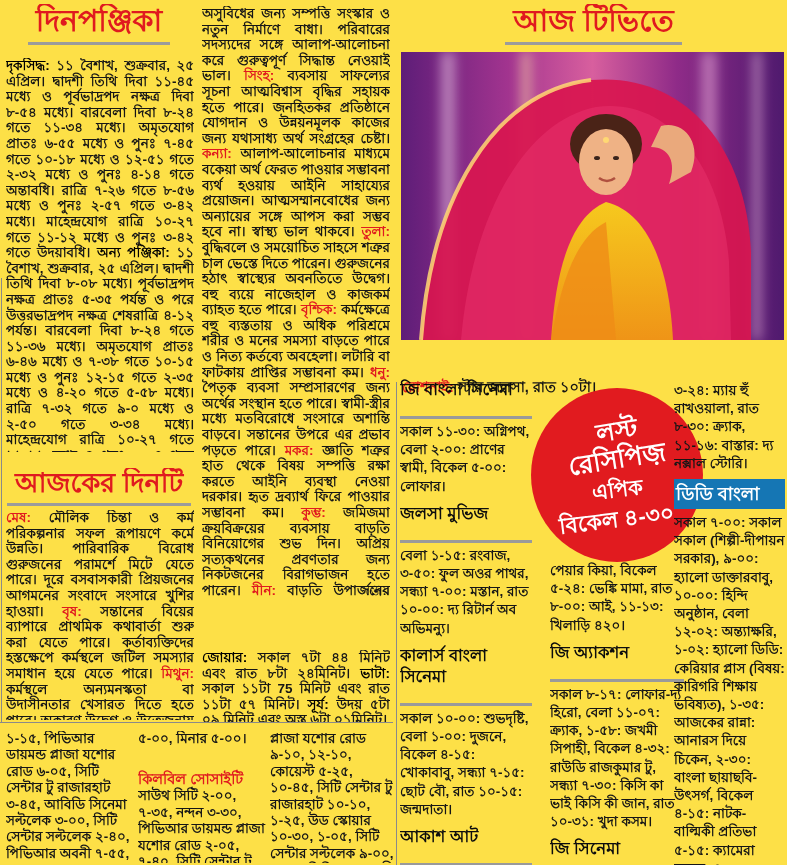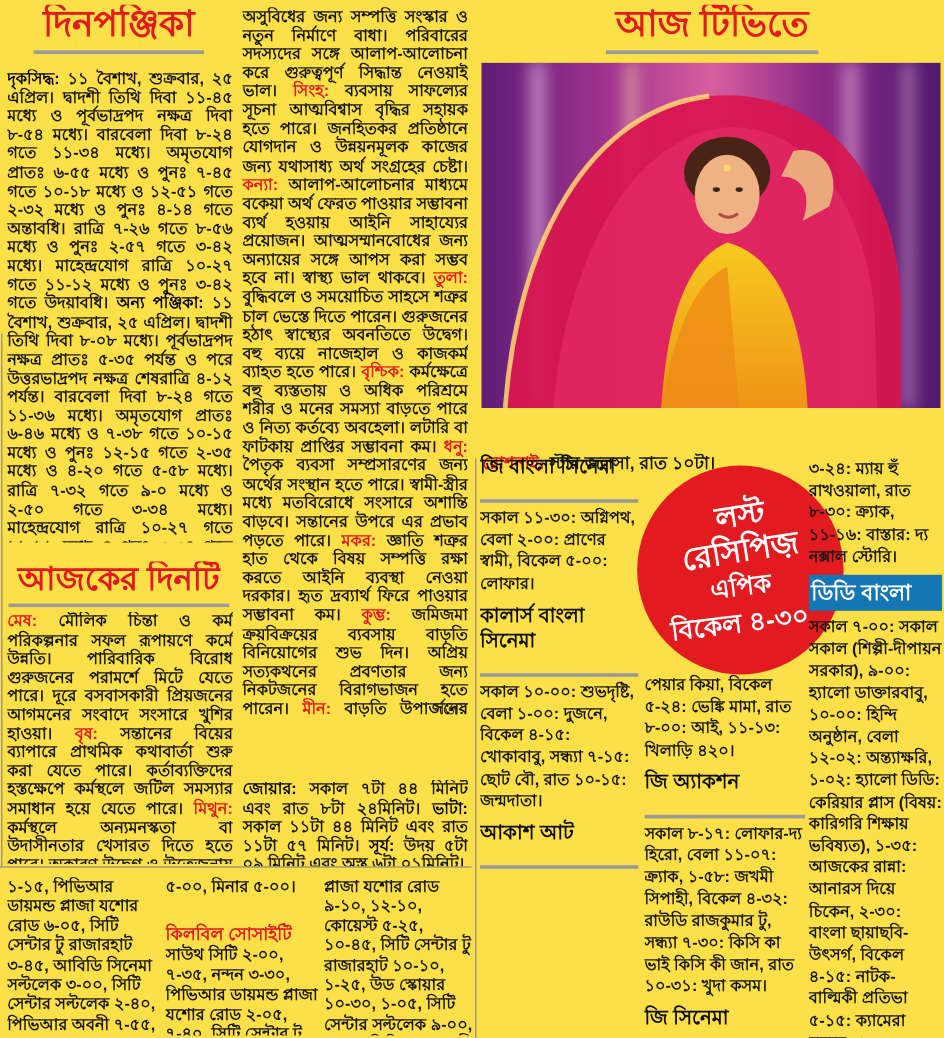--- a/index.html
+++ b/index.html
@@ -45,21 +45,21 @@
   <div class="abs body-text" style="left:6px;top:58px;width:188px;height:394px;"><span class="lbl">দৃকসিদ্ধ:</span><span> ১১ বৈশাখ, শুক্রবার, ২৫ এপ্রিল। দ্বাদশী তিথি দিবা ১১-৪৫ মধ্যে ও পূর্বভাদ্রপদ নক্ষত্র দিবা ৮-৫৪ মধ্যে। বারবেলা দিবা ৮-২৪ গতে ১১-৩৪ মধ্যে। অমৃতযোগ প্রাতঃ ৬-৫৫ মধ্যে ও পুনঃ ৭-৪৫ গতে ১০-১৮ মধ্যে ও ১২-৫১ গতে ২-৩২ মধ্যে ও পুনঃ ৪-১৪ গতে অন্তাবধি। রাত্রি ৭-২৬ গতে ৮-৫৬ মধ্যে ও পুনঃ ২-৫৭ গতে ৩-৪২ মধ্যে। মাহেন্দ্রযোগ রাত্রি ১০-২৭ গতে ১১-১২ মধ্যে ও পুনঃ ৩-৪২ গতে উদয়াবধি। </span><span class="lbl">অন্য পঞ্জিকা:</span><span> ১১ বৈশাখ, শুক্রবার, ২৫ এপ্রিল। দ্বাদশী তিথি দিবা ৮-০৮ মধ্যে। পূর্বভাদ্রপদ নক্ষত্র প্রাতঃ ৫-৩৫ পর্যন্ত ও পরে উত্তরভাদ্রপদ নক্ষত্র শেষরাত্রি ৪-১২ পর্যন্ত। বারবেলা দিবা ৮-২৪ গতে ১১-৩৬ মধ্যে। অমৃতযোগ প্রাতঃ ৬-৪৬ মধ্যে ও ৭-৩৮ গতে ১০-১৫ মধ্যে ও পুনঃ ১২-১৫ গতে ২-৩৫ মধ্যে ও ৪-২০ গতে ৫-৫৮ মধ্যে। রাত্রি ৭-৩২ গতে ৯-০ মধ্যে ও ২-৫০ গতে ৩-৩৪ মধ্যে। মাহেন্দ্রযোগ রাত্রি ১০-২৭ গতে ১১-১১ মধ্যে ও পুনঃ ৩-৩৪ গতে ৫-১২ মধ্যে। বিশ্ব ম্যালেরিয়া সচেতনতা দিবস ও বিশ্ব পেঙ্গুইন সংরক্ষণ দিবস। ২৬ শওয়াল।</span></div>
 
   <div class="abs sec-title t27" style="left:6px;top:440px;width:186px;margin-top:28px;">
     <span class="u">আজকের দিনটি</span>
   </div>
   <div class="abs body-text" style="left:6px;top:510px;width:188px;height:210px;"><span class="red">মেষ:</span><span> মৌলিক চিন্তা ও কর্ম পরিকল্পনার সফল রূপায়ণে কর্মে উন্নতি। পারিবারিক বিরোধ গুরুজনের পরামর্শে মিটে যেতে পারে। দূরে বসবাসকারী প্রিয়জনের আগমনের সংবাদে সংসারে খুশির হাওয়া। </span><span class="red">বৃষ:</span><span> সন্তানের বিয়ের ব্যাপারে প্রাথমিক কথাবার্তা শুরু করা যেতে পারে। কর্তাব্যক্তিদের হস্তক্ষেপে কর্মস্থলে জটিল সমস্যার সমাধান হয়ে যেতে পারে। </span><span class="red">মিথুন:</span><span> কর্মস্থলে অন্যমনস্কতা বা উদাসীনতার খেসারত দিতে হতে পারে। অকারণ উদ্বেগ ও উত্তেজনায় শরীর ও মন দুইয়েরই ক্ষতি। আত্মীয়ের সঙ্গে তুচ্ছ কারণে মানসিক ক্লেশ ও সম্পর্কে শীতলতা। </span></div>
 
   <div class="abs body-text" style="left:202px;top:6px;width:188px;height:592px;"><span>অসুবিধের জন্য সম্পত্তি সংস্কার ও নতুন নির্মাণে বাধা। পরিবারের সদস্যদের সঙ্গে আলাপ-আলোচনা করে গুরুত্বপূর্ণ সিদ্ধান্ত নেওয়াই ভাল। </span><span class="red">সিংহ:</span><span> ব্যবসায় সাফল্যের সূচনা আত্মবিশ্বাস বৃদ্ধির সহায়ক হতে পারে। জনহিতকর প্রতিষ্ঠানে যোগদান ও উন্নয়নমূলক কাজের জন্য যথাসাধ্য অর্থ সংগ্রহের চেষ্টা। </span><span class="red">কন্যা:</span><span> আলাপ-আলোচনার মাধ্যমে বকেয়া অর্থ ফেরত পাওয়ার সম্ভাবনা ব্যর্থ হওয়ায় আইনি সাহায্যের প্রয়োজন। আত্মসম্মানবোধের জন্য অন্যায়ের সঙ্গে আপস করা সম্ভব হবে না। স্বাস্থ্য ভাল থাকবে। </span><span class="red">তুলা:</span><span> বুদ্ধিবলে ও সময়োচিত সাহসে শত্রুর চাল ভেস্তে দিতে পারেন। গুরুজনের হঠাৎ স্বাস্থ্যের অবনতিতে উদ্বেগ। বহু ব্যয়ে নাজেহাল ও কাজকর্ম ব্যাহত হতে পারে। </span><span class="red">বৃশ্চিক:</span><span> কর্মক্ষেত্রে বহু ব্যস্ততায় ও অধিক পরিশ্রমে শরীর ও মনের সমস্যা বাড়তে পারে ও নিত্য কর্তব্যে অবহেলা। লটারি বা ফাটকায় প্রাপ্তির সম্ভাবনা কম। </span><span class="red">ধনু:</span><span> পৈতৃক ব্যবসা সম্প্রসারণের জন্য অর্থের সংস্থান হতে পারে। স্বামী-স্ত্রীর মধ্যে মতবিরোধে সংসারে অশান্তি বাড়বে। সন্তানের উপরে এর প্রভাব পড়তে পারে। </span><span class="red">মকর:</span><span> জ্ঞাতি শত্রুর হাত থেকে বিষয় সম্পত্তি রক্ষা করতে আইনি ব্যবস্থা নেওয়া দরকার। হৃত দ্রব্যার্থ ফিরে পাওয়ার সম্ভাবনা কম। </span><span class="red">কুম্ভ:</span><span> জমিজমা ক্রয়বিক্রয়ের ব্যবসায় বাড়তি বিনিয়োগের শুভ দিন। অপ্রিয় সত্যকথনের প্রবণতার জন্য নিকটজনের বিরাগভাজন হতে পারেন। </span><span class="red">মীন:</span><span> বাড়তি উপার্জনের তাগিদে যাচাই না-করে নতুন রাস্তায় পা বাড়ানো ঠিক হবে না। মানহানি সংক্রান্ত মামলার ফল অনুকূলে না-ও যেতে পারে।</span></div>
   <div class="abs body-text sig" style="left:300px;top:583px;width:90px;height:18px;">সঞ্জয়</div>
 
-  <div class="abs body-text" style="left:202px;top:650px;width:188px;height:72px;"><span class="lbl">জোয়ার:</span><span> সকাল ৭টা ৪৪ মিনিট এবং রাত ৮টা ২৪মিনিট। </span><span class="lbl">ভাটা:</span><span> সকাল ১১টা ৪৪ মিনিট এবং রাত ১১টা ৫৭ মিনিট। </span><span class="lbl">সূর্য:</span><span> উদয় ৫টা ০৯ মিনিট এবং অস্ত ৬টা ০১মিনিট।</span></div>
+  <div class="abs body-text" style="left:202px;top:650px;width:188px;height:72px;"><span class="lbl">জোয়ার:</span><span> সকাল ৭টা ৪৪ মিনিট এবং রাত ৮টা ২৪মিনিট। </span><span class="lbl">ভাটা:</span><span> সকাল ১১টা 75 মিনিট এবং রাত ১১টা ৫৭ মিনিট। </span><span class="lbl">সূর্য:</span><span> উদয় ৫টা ০৯ মিনিট এবং অস্ত ৬টা ০১মিনিট।</span></div>
 
   <div class="vrule" style="left:1px;top:278px;height:444px;"></div>
   <div class="hrule" style="left:0;top:722px;width:393px;"></div>
   <div class="vrule" style="left:396px;top:382px;height:483px;"></div>
 
   <div class="abs cinema" style="left:6px;top:731px;width:124px;height:132px;">১-১৫, পিভিআর ডায়মন্ড প্লাজা যশোর রোড ৬-০৫, সিটি সেন্টার টু রাজারহাট ৩-৪৫, আবিডি সিনেমা সল্টলেক ৩-০০, সিটি সেন্টার সল্টলেক ২-৪০, পিভিআর অবনী ৭-৫৫, অশোকা ৩-৩০, হাইল্যান্ড</div>
   <div class="abs" style="left:138px;top:731px;width:128px;height:132px;">
     <div class="cinema">৫-০০, মিনার ৫-০০।</div>
     <div class="cin-head">কিলবিল সোসাইটি</div>
     <div class="cinema">সাউথ সিটি ২-০০, ৭-৩৫, নন্দন ৩-৩০, পিভিআর ডায়মন্ড প্লাজা যশোর রোড ২-০৫, ৭-৪০, সিটি সেন্টার টু রাজারহাট ৪-২০, উড স্কোয়ার ৩-৪০, ৬-১৫,</div>
@@ -111,38 +111,42 @@
   </div>
 
   <div class="abs caption" style="left:402px;top:346px;width:310px;height:22px;"><span class="red">রোশনাই:</span><span> স্টার জলসা, রাত ১০টা।</span></div>
 
   <div class="tvcol" style="left:400px;top:372px;width:132px;height:493px;">
     <div>
       <div class="ch-head">জি বাংলা সিনেমা</div>
       <div class="tvbody">সকাল ১১-৩০: অগ্নিপথ, বেলা ২-০০: প্রাণের স্বামী, বিকেল ৫-০০: লোফার।</div>
     </div>
     <div>
+      <div class="ch-head">জলসা মুভিজ</div>
+      <div class="tvbody">বেলা ১-১৫: রংবাজ, ৩-৫০: ফুল অওর পাথর, সন্ধ্যা ৭-০০: মস্তান, রাত ১০-০০: দ্য রিটার্ন অব অভিমন্যু।</div>
+    </div>
+    <div>
       <div class="ch-head">কালার্স বাংলা সিনেমা</div>
       <div class="tvbody">সকাল ১০-০০: শুভদৃষ্টি, বেলা ১-০০: দুজনে, বিকেল ৪-১৫: খোকাবাবু, সন্ধ্যা ৭-১৫: ছোট বৌ, রাত ১০-১৫: জন্মদাতা।</div>
     </div>
     <div>
       <div class="ch-head">আকাশ আট</div>
 
     </div>
 
   </div>
 
   <div class="circle-ad">
     <div class="l1">লস্ট</div>
     <div class="l2">রেসিপিজ়</div>
     <div class="l3">এপিক</div>
     <div class="l4">বিকেল ৪-৩০</div>
   </div>
 
-  <div class="tvcol" style="left:537px;top:562px;width:134px;height:303px;">
+  <div class="tvcol" style="left:550px;top:562px;width:134px;height:303px;">
     <div class="tvbody">পেয়ার কিয়া, বিকেল ৫-২৪: ভেঙ্কি মামা, রাত ৮-০০: আই, ১১-১৩: খিলাড়ি ৪২০।</div>
     <div>
       <div class="ch-head">জি অ্যাকশন</div>
       <div class="tvbody">সকাল ৮-১৭: লোফার-দ্য হিরো, বেলা ১১-০৭: ক্র্যাক, ১-৫৮: জখমী সিপাহী, বিকেল ৪-৩২: রাউডি রাজকুমার টু, সন্ধ্যা ৭-৩০: কিসি কা ভাই কিসি কী জান, রাত ১০-৩১: খুদা কসম।</div>
     </div>
     <div>
       <div class="ch-head">জি সিনেমা</div>
       <div class="tvbody">সকাল ৯-০৪: দ্য রিটার্ন অব রাজু, বেলা ১১-৪৭: হম সাথ সাথ হ্যায়,</div>
     </div>
   </div>

